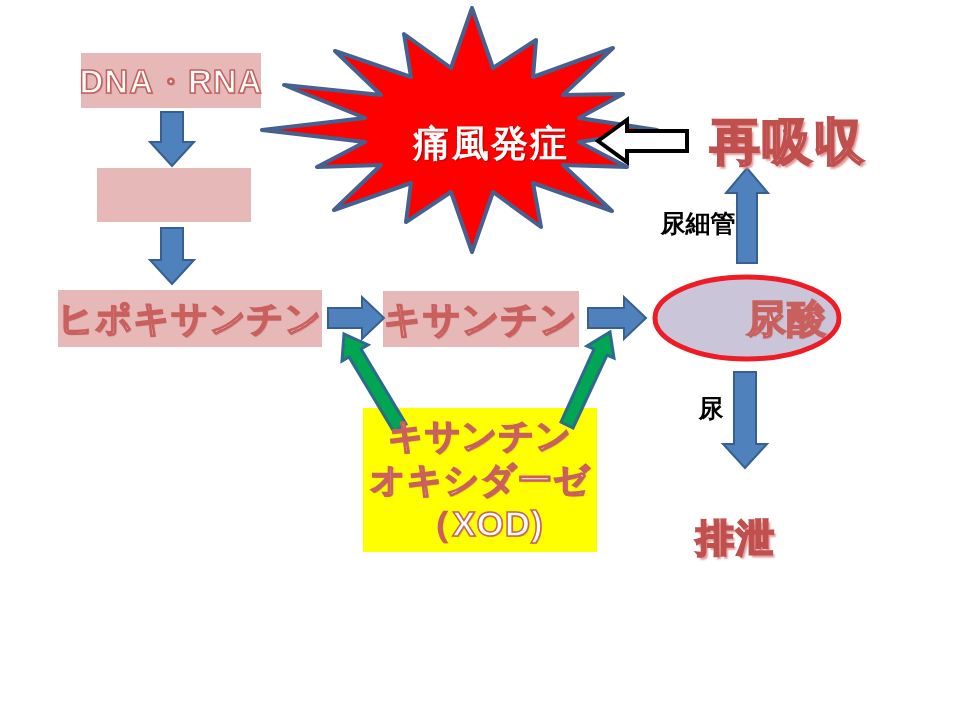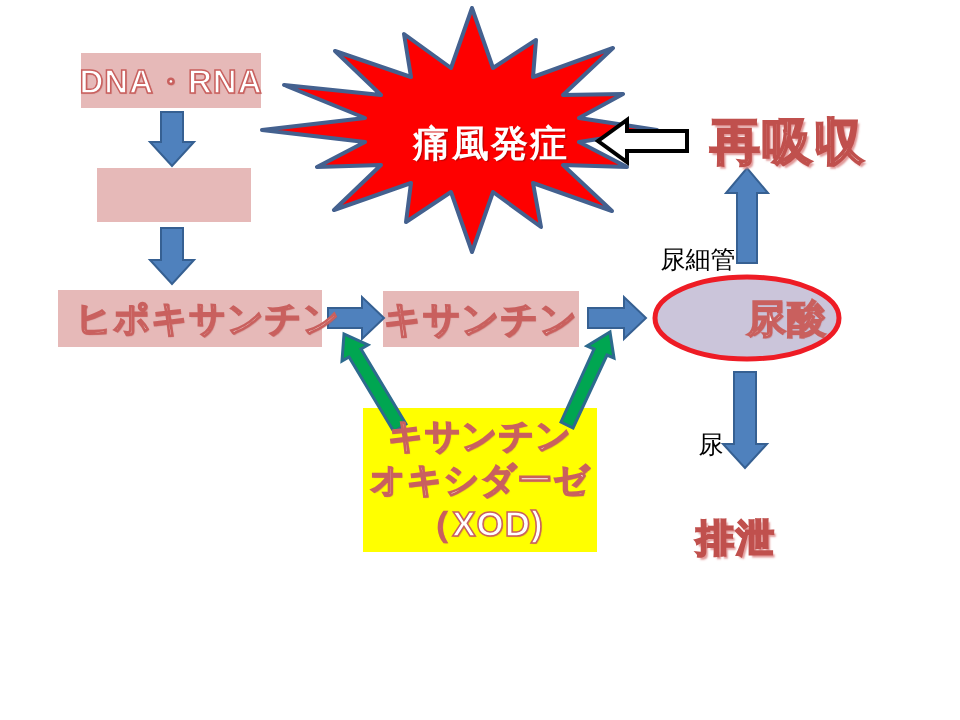--- a/index.html
+++ b/index.html
@@ -23,21 +23,21 @@
     color:#ffffff;font-weight:bold;
     text-shadow:1.5px 1.5px 1px rgba(140,10,10,.55);
     letter-spacing:2px;
   }
   .red-t{
     color:#fff2f0;font-weight:bold;
     -webkit-text-stroke:2px #c0504d;
     text-shadow:2.5px 2.5px 2px rgba(222,140,140,.9);
     letter-spacing:2px;
   }
-  .plain-t{color:#000000;font-weight:normal;margin-top:36px;}
+  .plain-t{color:#000000;font-weight:bold;}
   .xod-wrap{
     position:absolute;left:363px;top:408px;width:234px;height:144px;
     display:flex;flex-direction:column;align-items:center;justify-content:center;
   }
   .xod-line{
     color:#ffffff;font-weight:bold;font-size:35px;line-height:44px;
     -webkit-text-stroke:1.5px #c9605e;
     text-shadow:1px 1px 1px rgba(180,80,80,.45);
     letter-spacing:1px;white-space:nowrap;
   }
@@ -79,21 +79,21 @@
 
     <polygon points="573,428 607,355 614,358 610,332 587,346 594,349 561,422" fill="#00a651" stroke="#2d6a8e" stroke-width="3"></polygon>
 
     <polygon points="687,131 627,131 627,120 598,141 627,162 627,151 687,151" fill="#ffffff" stroke="#000000" stroke-width="4" stroke-linejoin="miter"></polygon>
 
     <ellipse cx="747" cy="318" rx="92" ry="41" fill="#cbc5da" stroke="#ee1c25" stroke-width="5"></ellipse>
   </svg>
 
   <div class="layer">
     <div class="lbl node-t" style="left:171px;top:81px;font-size:33px;">DNA・RNA</div>
-    <div class="lbl node-t" style="left:208px;top:319px;font-size:36px;">ヒポキサンチン</div>
+    <div class="lbl node-t" style="left:190px;top:319px;font-size:36px;">ヒポキサンチン</div>
     <div class="lbl node-t" style="left:481px;top:319px;font-size:37px;">キサンチン</div>
     <div class="lbl node-t" style="left:747px;top:318px;font-size:39px;margin-left:40px;">尿酸</div>
 
     <div class="lbl burst-t" style="left:491px;top:143px;font-size:37px;font-family:Liberation Serif, serif;">痛風発症</div>
 
     <div class="xod-wrap">
       <div class="xod-line">キサンチン</div>
       <div class="xod-line">オキシダーゼ</div>
       <div class="xod-line">（XOD)</div>
     </div>

